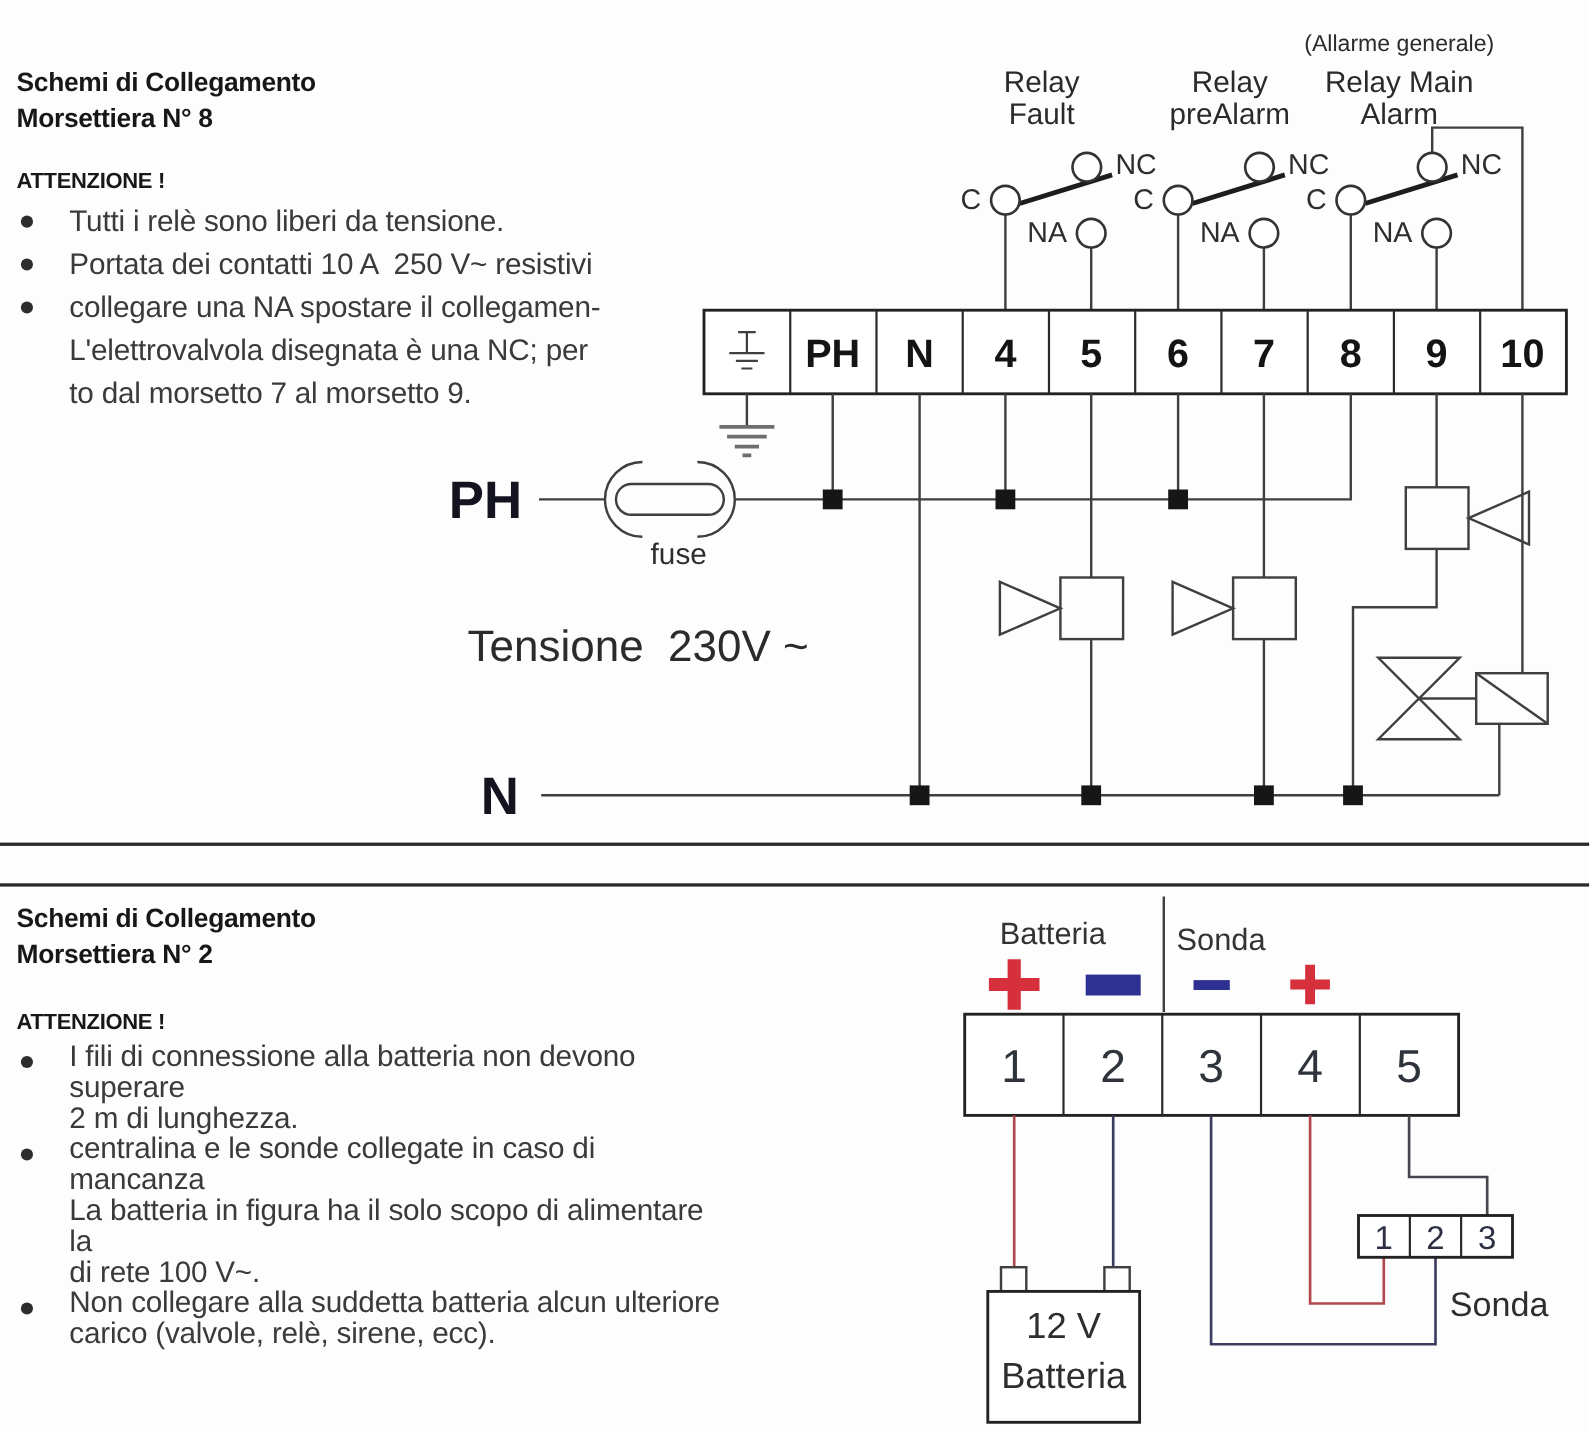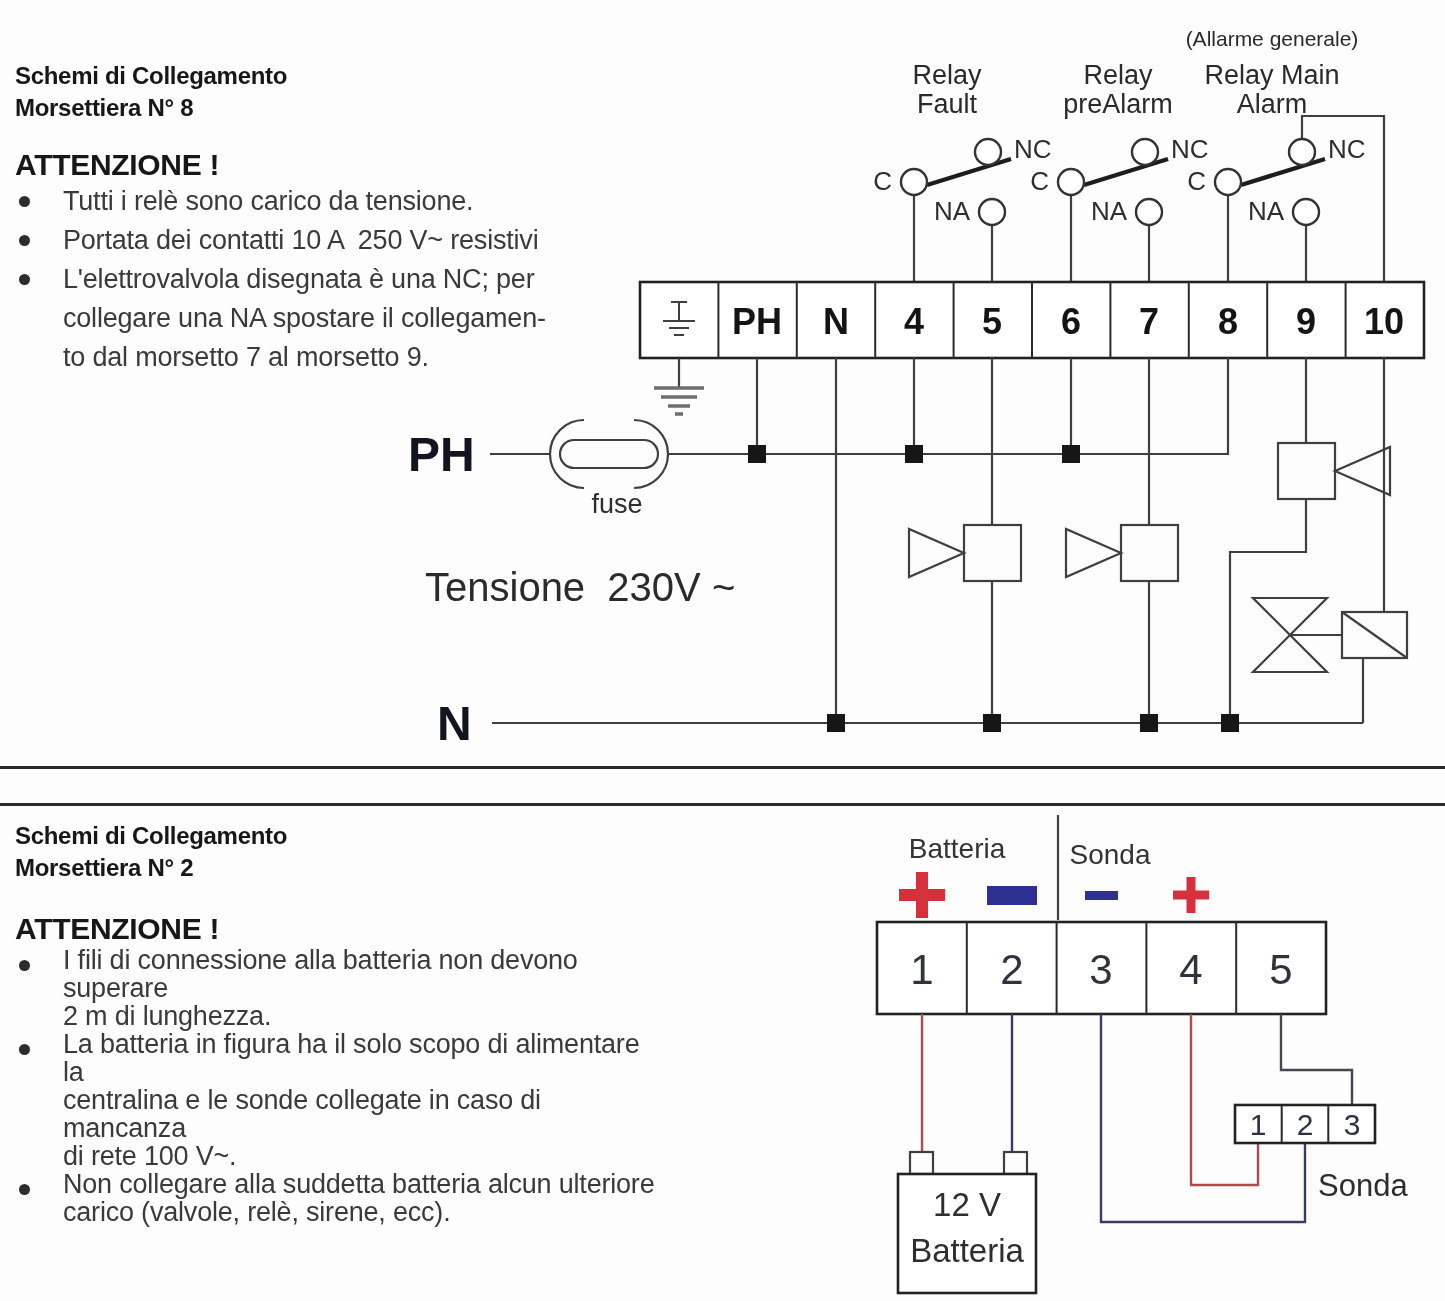--- a/index.html
+++ b/index.html
@@ -1,20 +1,20 @@
 <!DOCTYPE html>
 <html><head>
 <meta charset="utf-8">
 <style>
   html,body{margin:0;padding:0;background:#fff;}
   .page{position:relative;width:1445px;height:1301px;background:#fdfdfd;overflow:hidden;
         font-family:"Liberation Sans",sans-serif;color:#343434;}
   .notes{position:absolute;left:15px;width:640px;}
   .notes .ttl{font-size:24px;font-weight:700;color:#171717;line-height:32px;letter-spacing:-0.3px;}
-  .notes .att{font-size:30px;font-weight:700;color:#171717;line-height:34px;margin-top:24px;letter-spacing:-0.3px;}
+  .notes .att{font-size:20px;font-weight:700;color:#171717;line-height:34px;margin-top:24px;letter-spacing:-0.3px;}
   .notes ul{list-style:none;margin:0;padding:0;}
   .notes li{position:relative;padding-left:48px;font-size:27px;line-height:39px;color:#3a3a3a;letter-spacing:-0.2px;}
   .notes-2 li{line-height:28px;}
   .dot{position:absolute;left:4px;top:14px;width:11px;height:11px;border-radius:50%;background:#2d2d2d;}
   .rule{position:absolute;left:0;width:1445px;height:3px;background:#2a2a2a;}
   svg{position:absolute;left:0;}
   .w{stroke:#3f3f3f;stroke-width:2.2;fill:none;}
   .w2{stroke:#3f3f3f;stroke-width:2;fill:none;}
   .box{stroke:#222;stroke-width:2.6;fill:#fff;}
   .cell{stroke:#2a2a2a;stroke-width:2;}
@@ -37,26 +37,26 @@
 </head>
 <body>
 
 <div class="page">
 
   <section class="notes notes-1" style="top:60px;">
     <div class="ttl">Schemi di Collegamento</div>
     <div class="ttl">Morsettiera N° 8</div>
     <div class="att">ATTENZIONE !</div>
     <ul>
-      <li><span class="dot"></span><span>Tutti i relè sono carico da tensione.</span></li>
+      <li><span class="dot"></span><span>Tutti i relè sono liberi da tensione.</span></li>
       <li><span class="dot"></span><span>Portata dei contatti 10 A &nbsp;250 V~ resistivi</span></li>
       <li>
           <span class="dot"></span>
+        <div>collegare una NA spostare il collegamen-</div>
         <div>L'elettrovalvola disegnata è una NC; per</div>
-        <div>collegare una NA spostare il collegamen-</div>
         <div>to dal morsetto 7 al morsetto 9.</div>
       </li>
     </ul>
   </section>
 
   <svg style="top:0;" width="1445" height="770" viewBox="0 0 1445 770">
 
     <text class="t-note" x="1272" y="46">(Allarme generale)</text>
     <text class="t-rel" x="947" y="84">Relay</text>
     <text class="t-rel" x="947" y="113">Fault</text>
@@ -195,22 +195,22 @@
     <div class="ttl">Morsettiera N° 2</div>
     <div class="att" style="margin-top:28px;">ATTENZIONE !</div>
     <ul>
       <li>
           <span class="dot"></span>
         <div>I fili di connessione alla batteria non devono superare</div>
         <div>2 m di lunghezza.</div>
       </li>
       <li>
           <span class="dot"></span>
+        <div>centralina e le sonde collegate in caso di mancanza</div>
         <div>La batteria in figura ha il solo scopo di alimentare la</div>
-        <div>centralina e le sonde collegate in caso di mancanza</div>
         <div>di rete 100 V~.</div>
       </li>
       <li>
           <span class="dot"></span>
         <div>Non collegare alla suddetta batteria alcun ulteriore</div>
         <div>carico (valvole, relè, sirene, ecc).</div>
       </li>
 
     </ul>
   </section>

